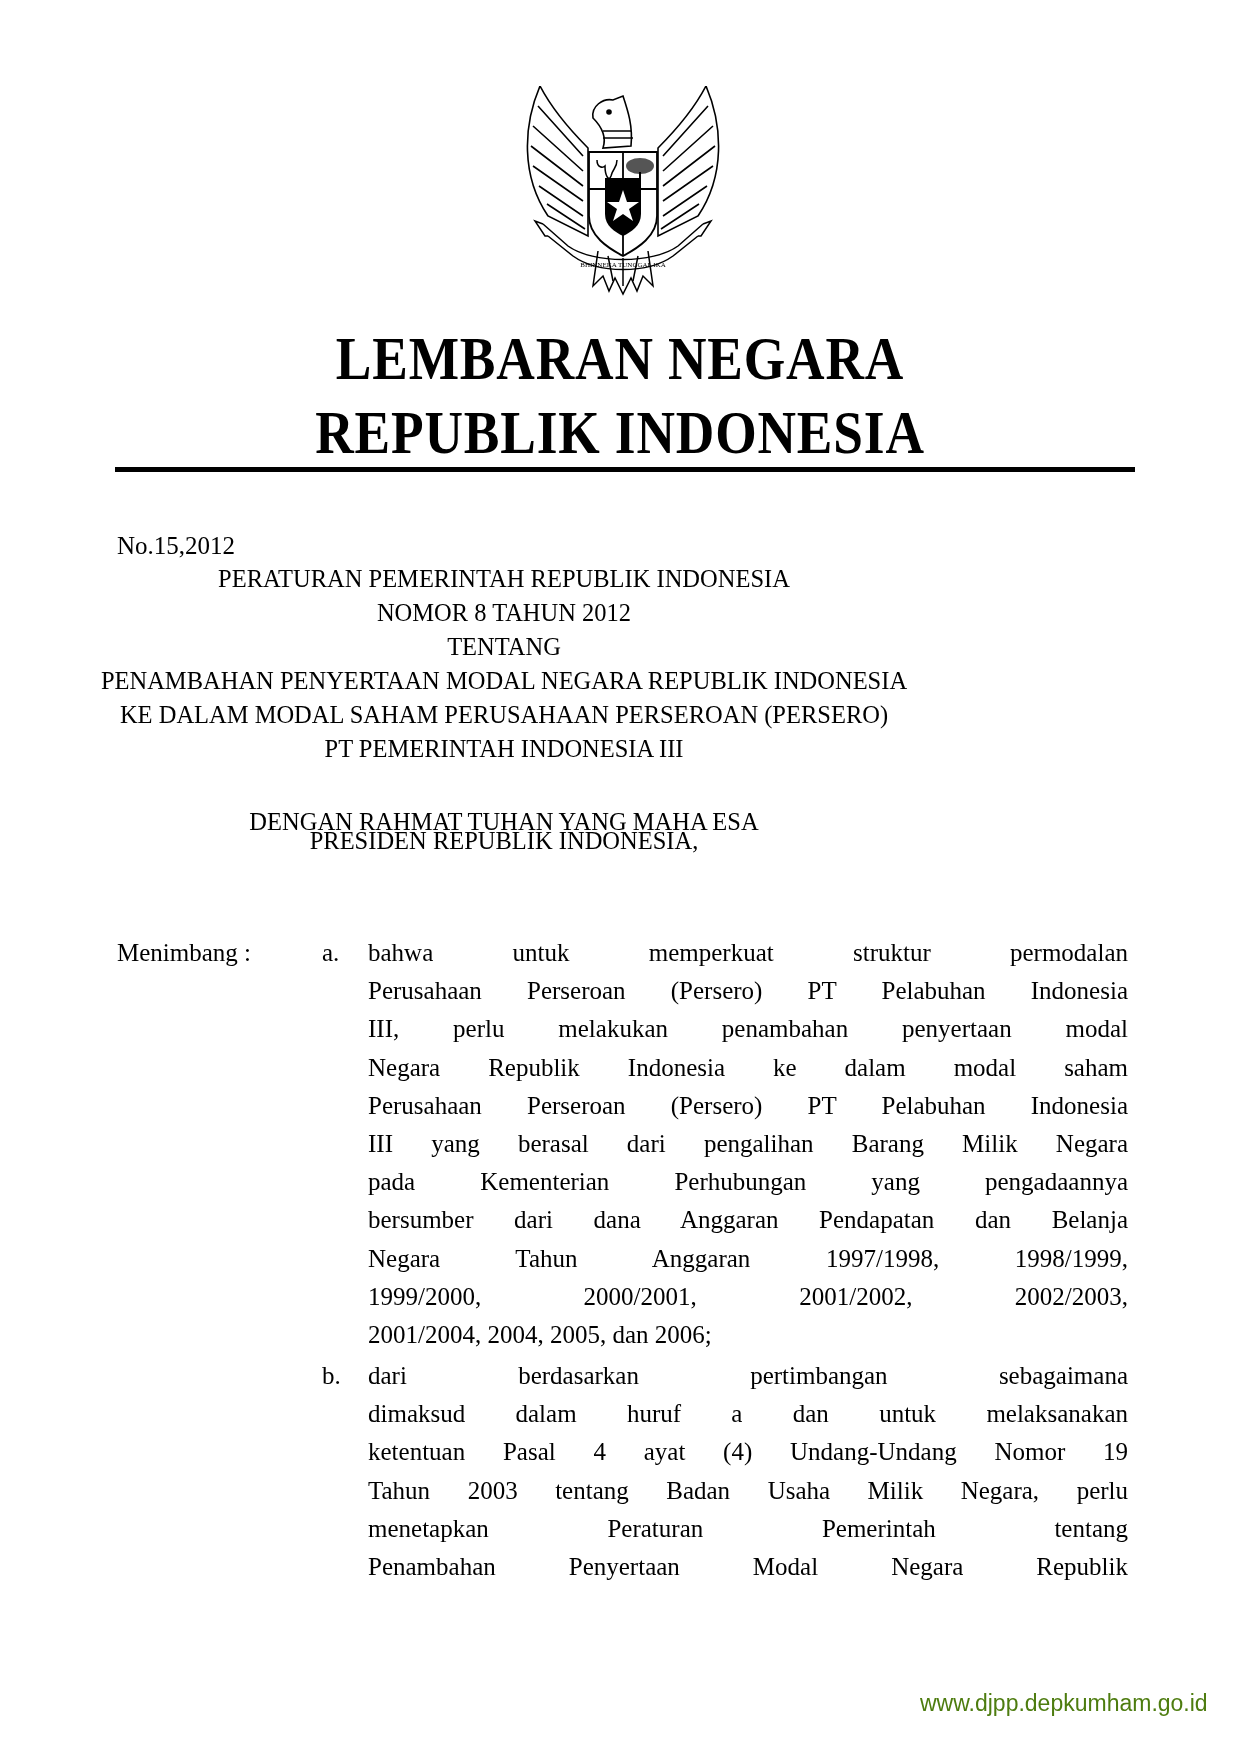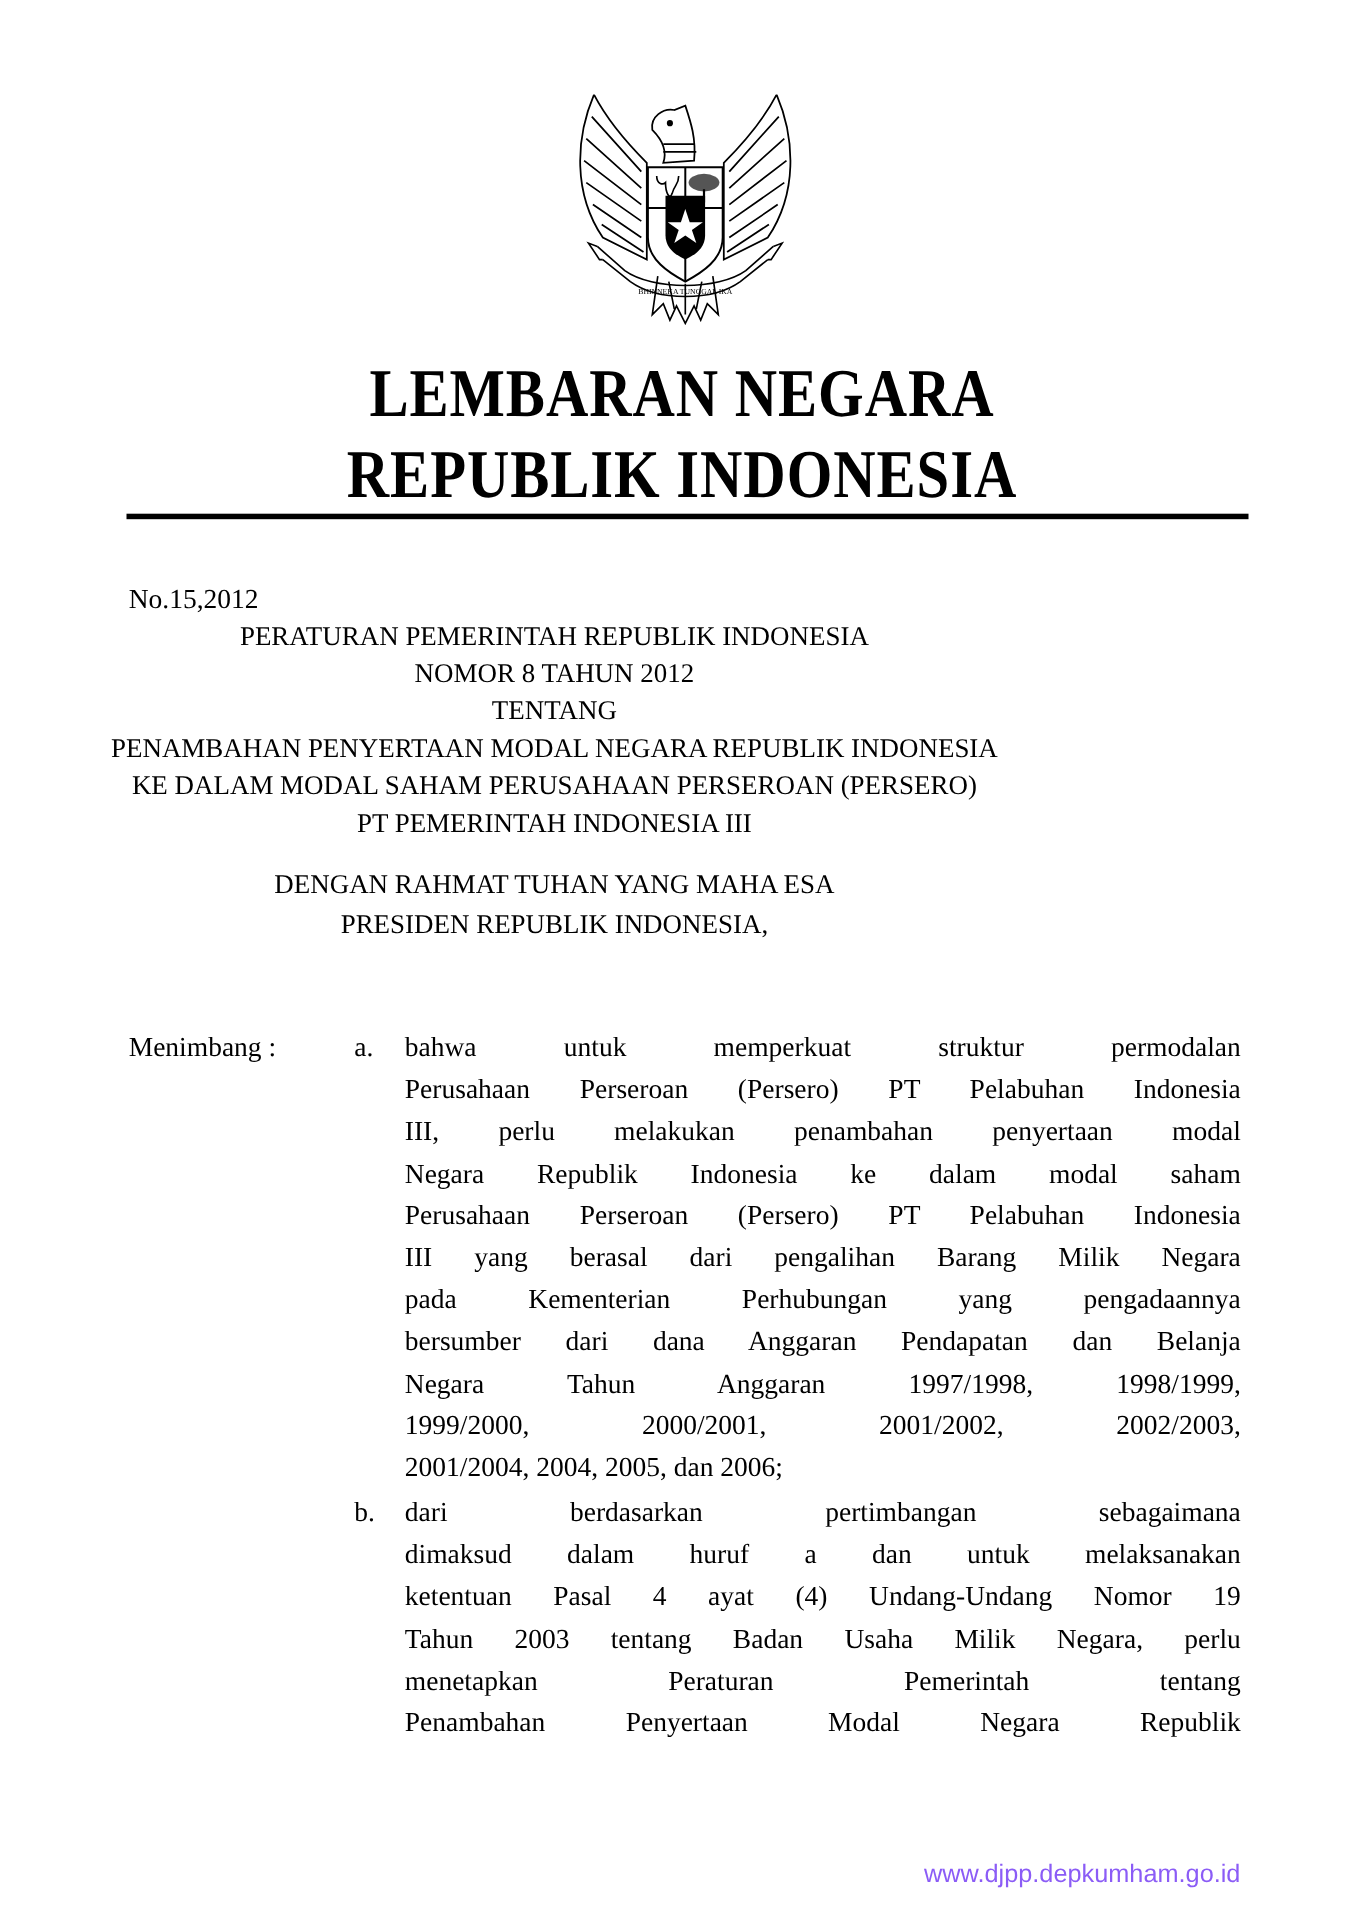--- a/index.html
+++ b/index.html
@@ -14,22 +14,22 @@
   .rule { position: absolute; left: 115px; width: 1020px; top: 467px; height: 5px; background: #000; }
   .issue-no { position: absolute; left: 117px; top: 491px; font-size: 25px; line-height: 30px; margin-top: 40px; }
   .center-line { position: absolute; left: 0; width: 1008px; text-align: center;
                  font-size: 24.5px; line-height: 30px; white-space: nowrap; }
   .label { position: absolute; left: 117px; top: 938px; font-size: 25px; line-height: 30px; }
   .item-letter { position: absolute; font-size: 25px; line-height: 30px; }
   .para { position: absolute; left: 368px; width: 760px; font-size: 25px; line-height: 38.2px;
           text-align: justify; text-align-last: left; }
   .para .ln { display: block; text-align: justify; text-align-last: justify; height: 38.2px; white-space: nowrap; }
   .para .ln.last { text-align-last: left; }
-  .watermark { position: absolute; left: 840px; top: 1690px; font-family: "Liberation Sans", sans-serif;
-               font-size: 23px; color: #8b5cf6; }
+  .watermark { position: absolute; left: 920px; top: 1690px; font-family: "Liberation Sans", sans-serif;
+               font-size: 23px; color: #4d7c0f; }
 </style>
 </head>
 <body>
 
 <svg class="emblem" viewBox="0 0 200 215" xmlns="http://www.w3.org/2000/svg">
   <g fill="none" stroke="#000" stroke-width="1.6">
 
     <path d="M17 0 C 0 40, -2 90, 25 130 L 65 150 L 65 62 C 48 45, 30 25, 17 0 Z"></path>
     <path d="M15 20 L 60 70 M10 40 L 60 85 M8 60 L 60 100 M10 80 L 60 115 M16 100 L 60 130 M24 118 L 62 143"></path>
 
@@ -72,21 +72,21 @@
 <div class="rule"></div>
 <div class="issue-no">No.15,2012</div>
 
 <div class="center-line" style="top:564px">PERATURAN PEMERINTAH REPUBLIK INDONESIA</div>
 <div class="center-line" style="top:598px">NOMOR 8 TAHUN 2012</div>
 <div class="center-line" style="top:632px">TENTANG</div>
 <div class="center-line" style="top:666px">PENAMBAHAN PENYERTAAN MODAL NEGARA REPUBLIK INDONESIA</div>
 <div class="center-line" style="top:700px">KE DALAM MODAL SAHAM PERUSAHAAN PERSEROAN (PERSERO)</div>
 <div class="center-line" style="top:734px">PT PEMERINTAH INDONESIA III</div>
 
-<div class="center-line" style="top:790px">DENGAN RAHMAT TUHAN YANG MAHA ESA</div>
+<div class="center-line" style="top:807px">DENGAN RAHMAT TUHAN YANG MAHA ESA</div>
 <div class="center-line" style="top:826px">PRESIDEN REPUBLIK INDONESIA,</div>
 
 <div class="label">Menimbang :</div>
 
 <div class="item-letter" style="left:322px; top:938px">a.</div>
 <div class="para" style="top:934px">
   <span class="ln">bahwa untuk memperkuat struktur permodalan</span>
   <span class="ln">Perusahaan Perseroan (Persero) PT Pelabuhan Indonesia</span>
   <span class="ln">III, perlu melakukan penambahan penyertaan modal</span>
   <span class="ln">Negara Republik Indonesia ke dalam modal saham</span>

